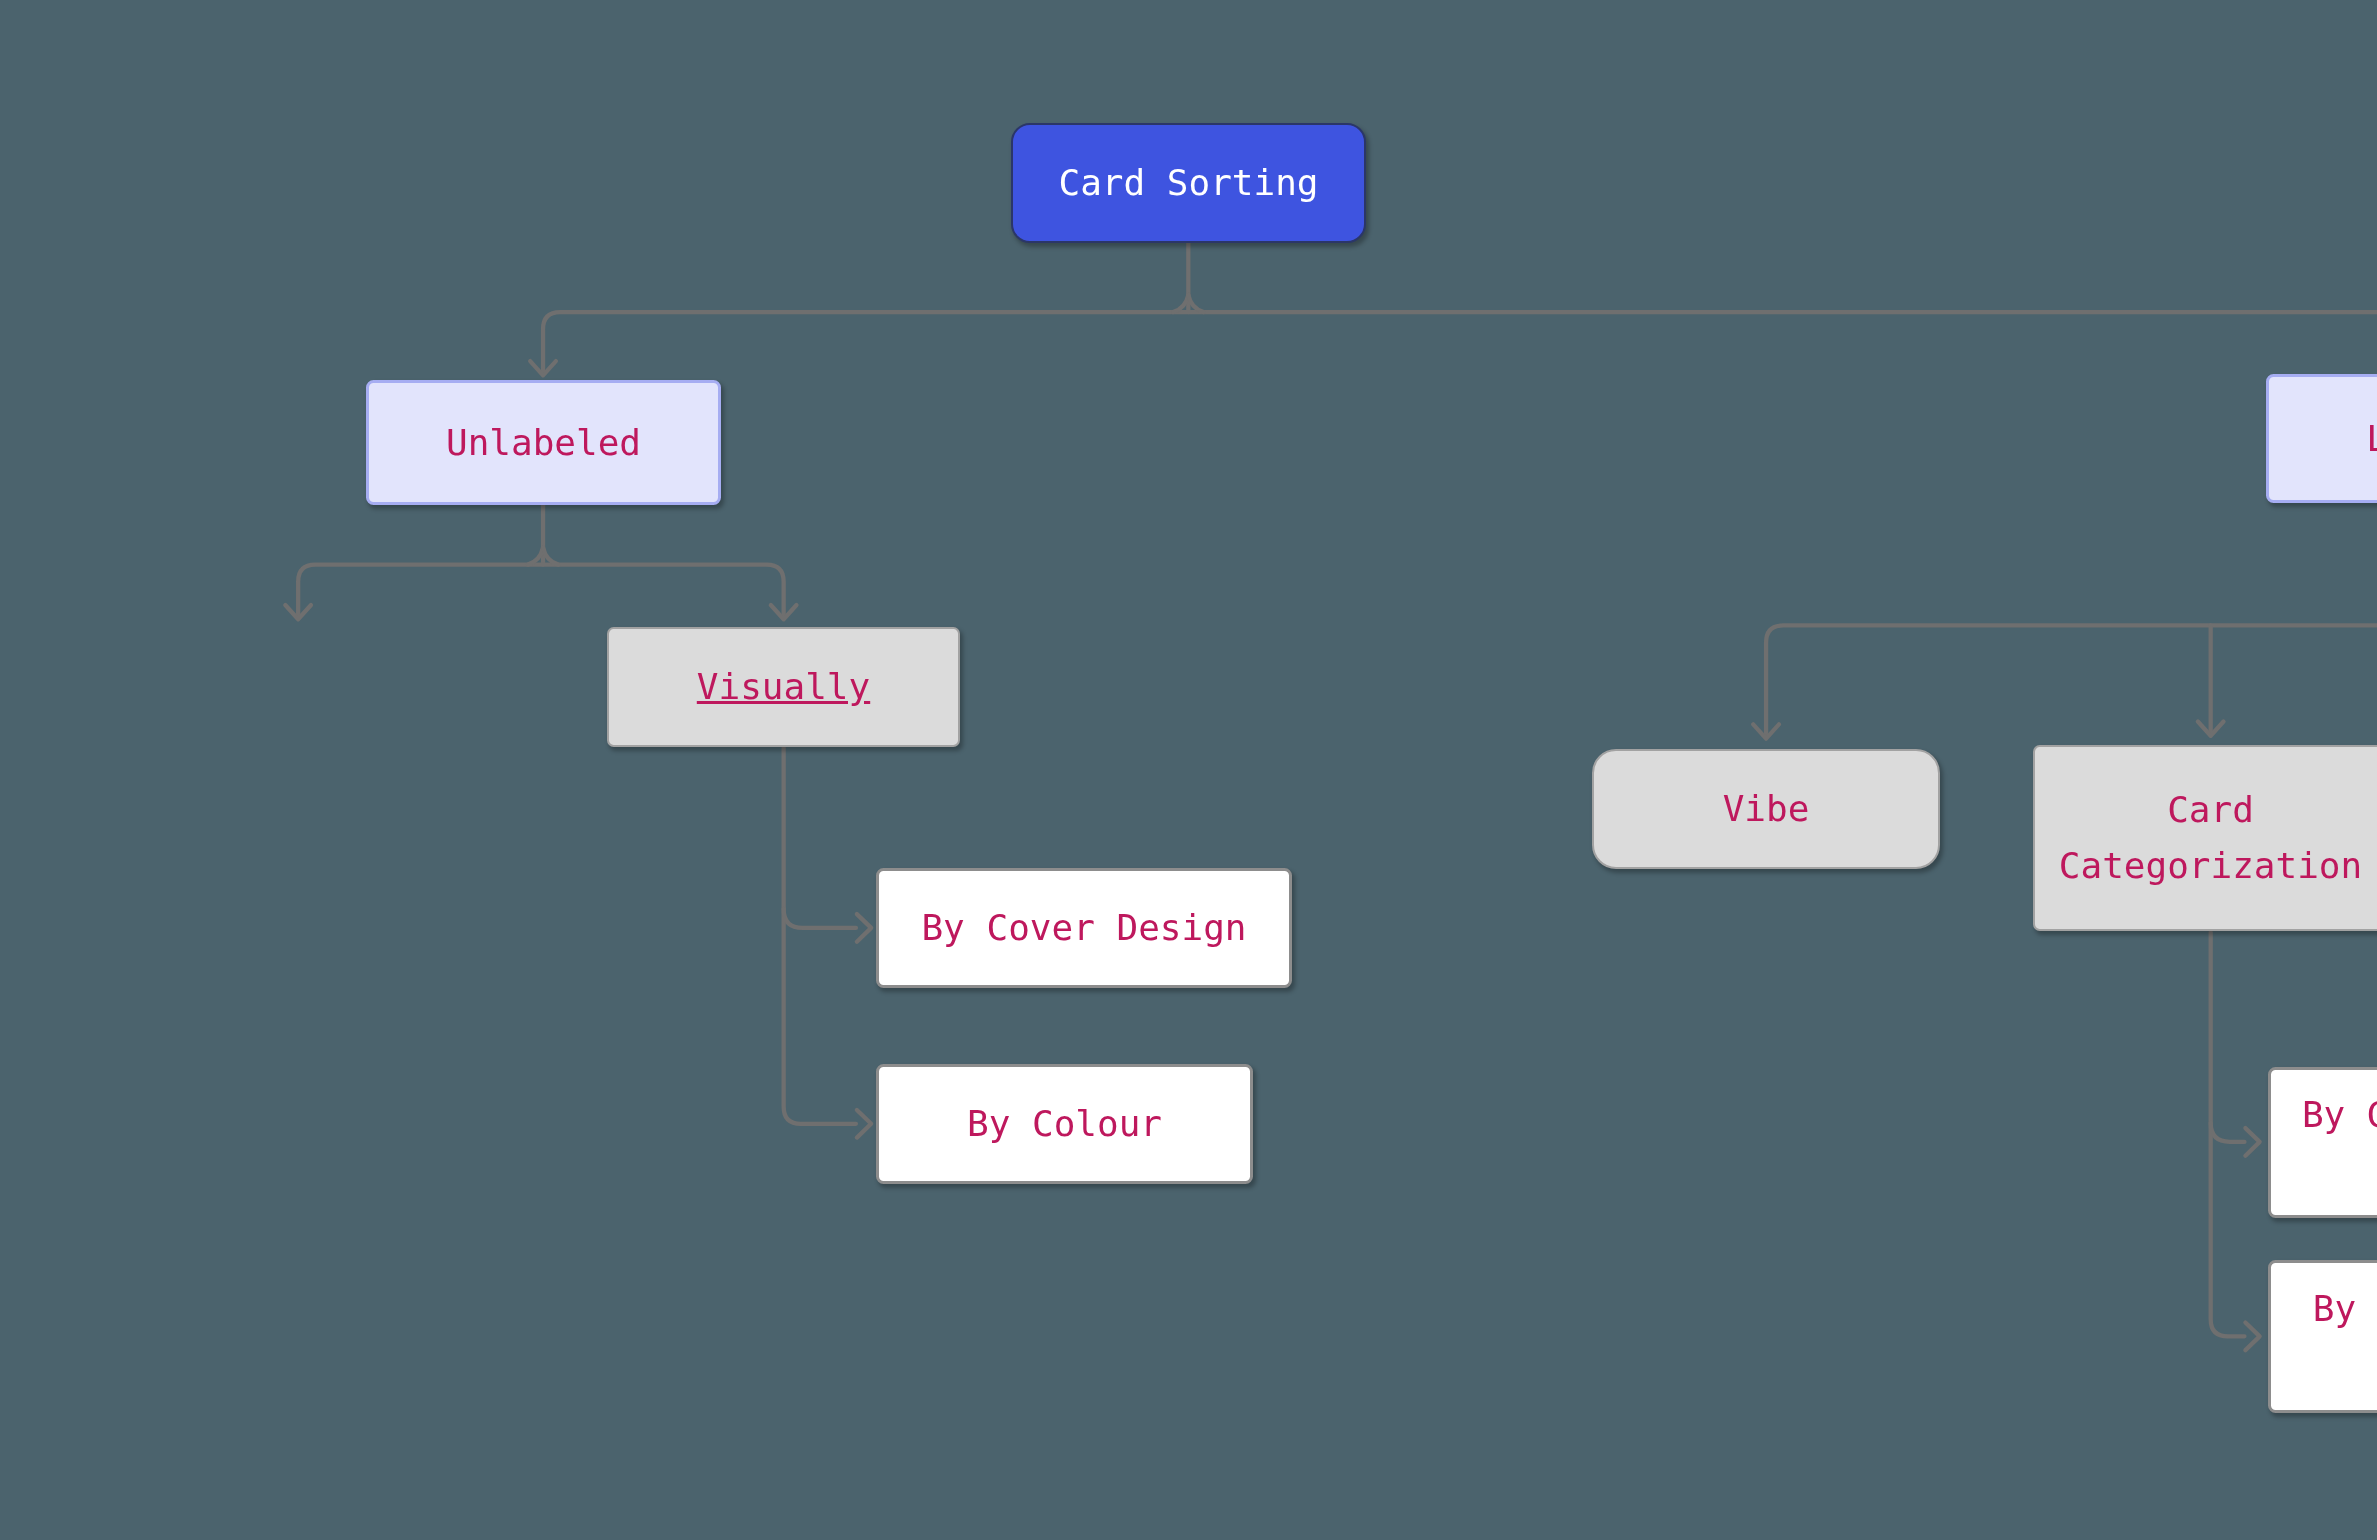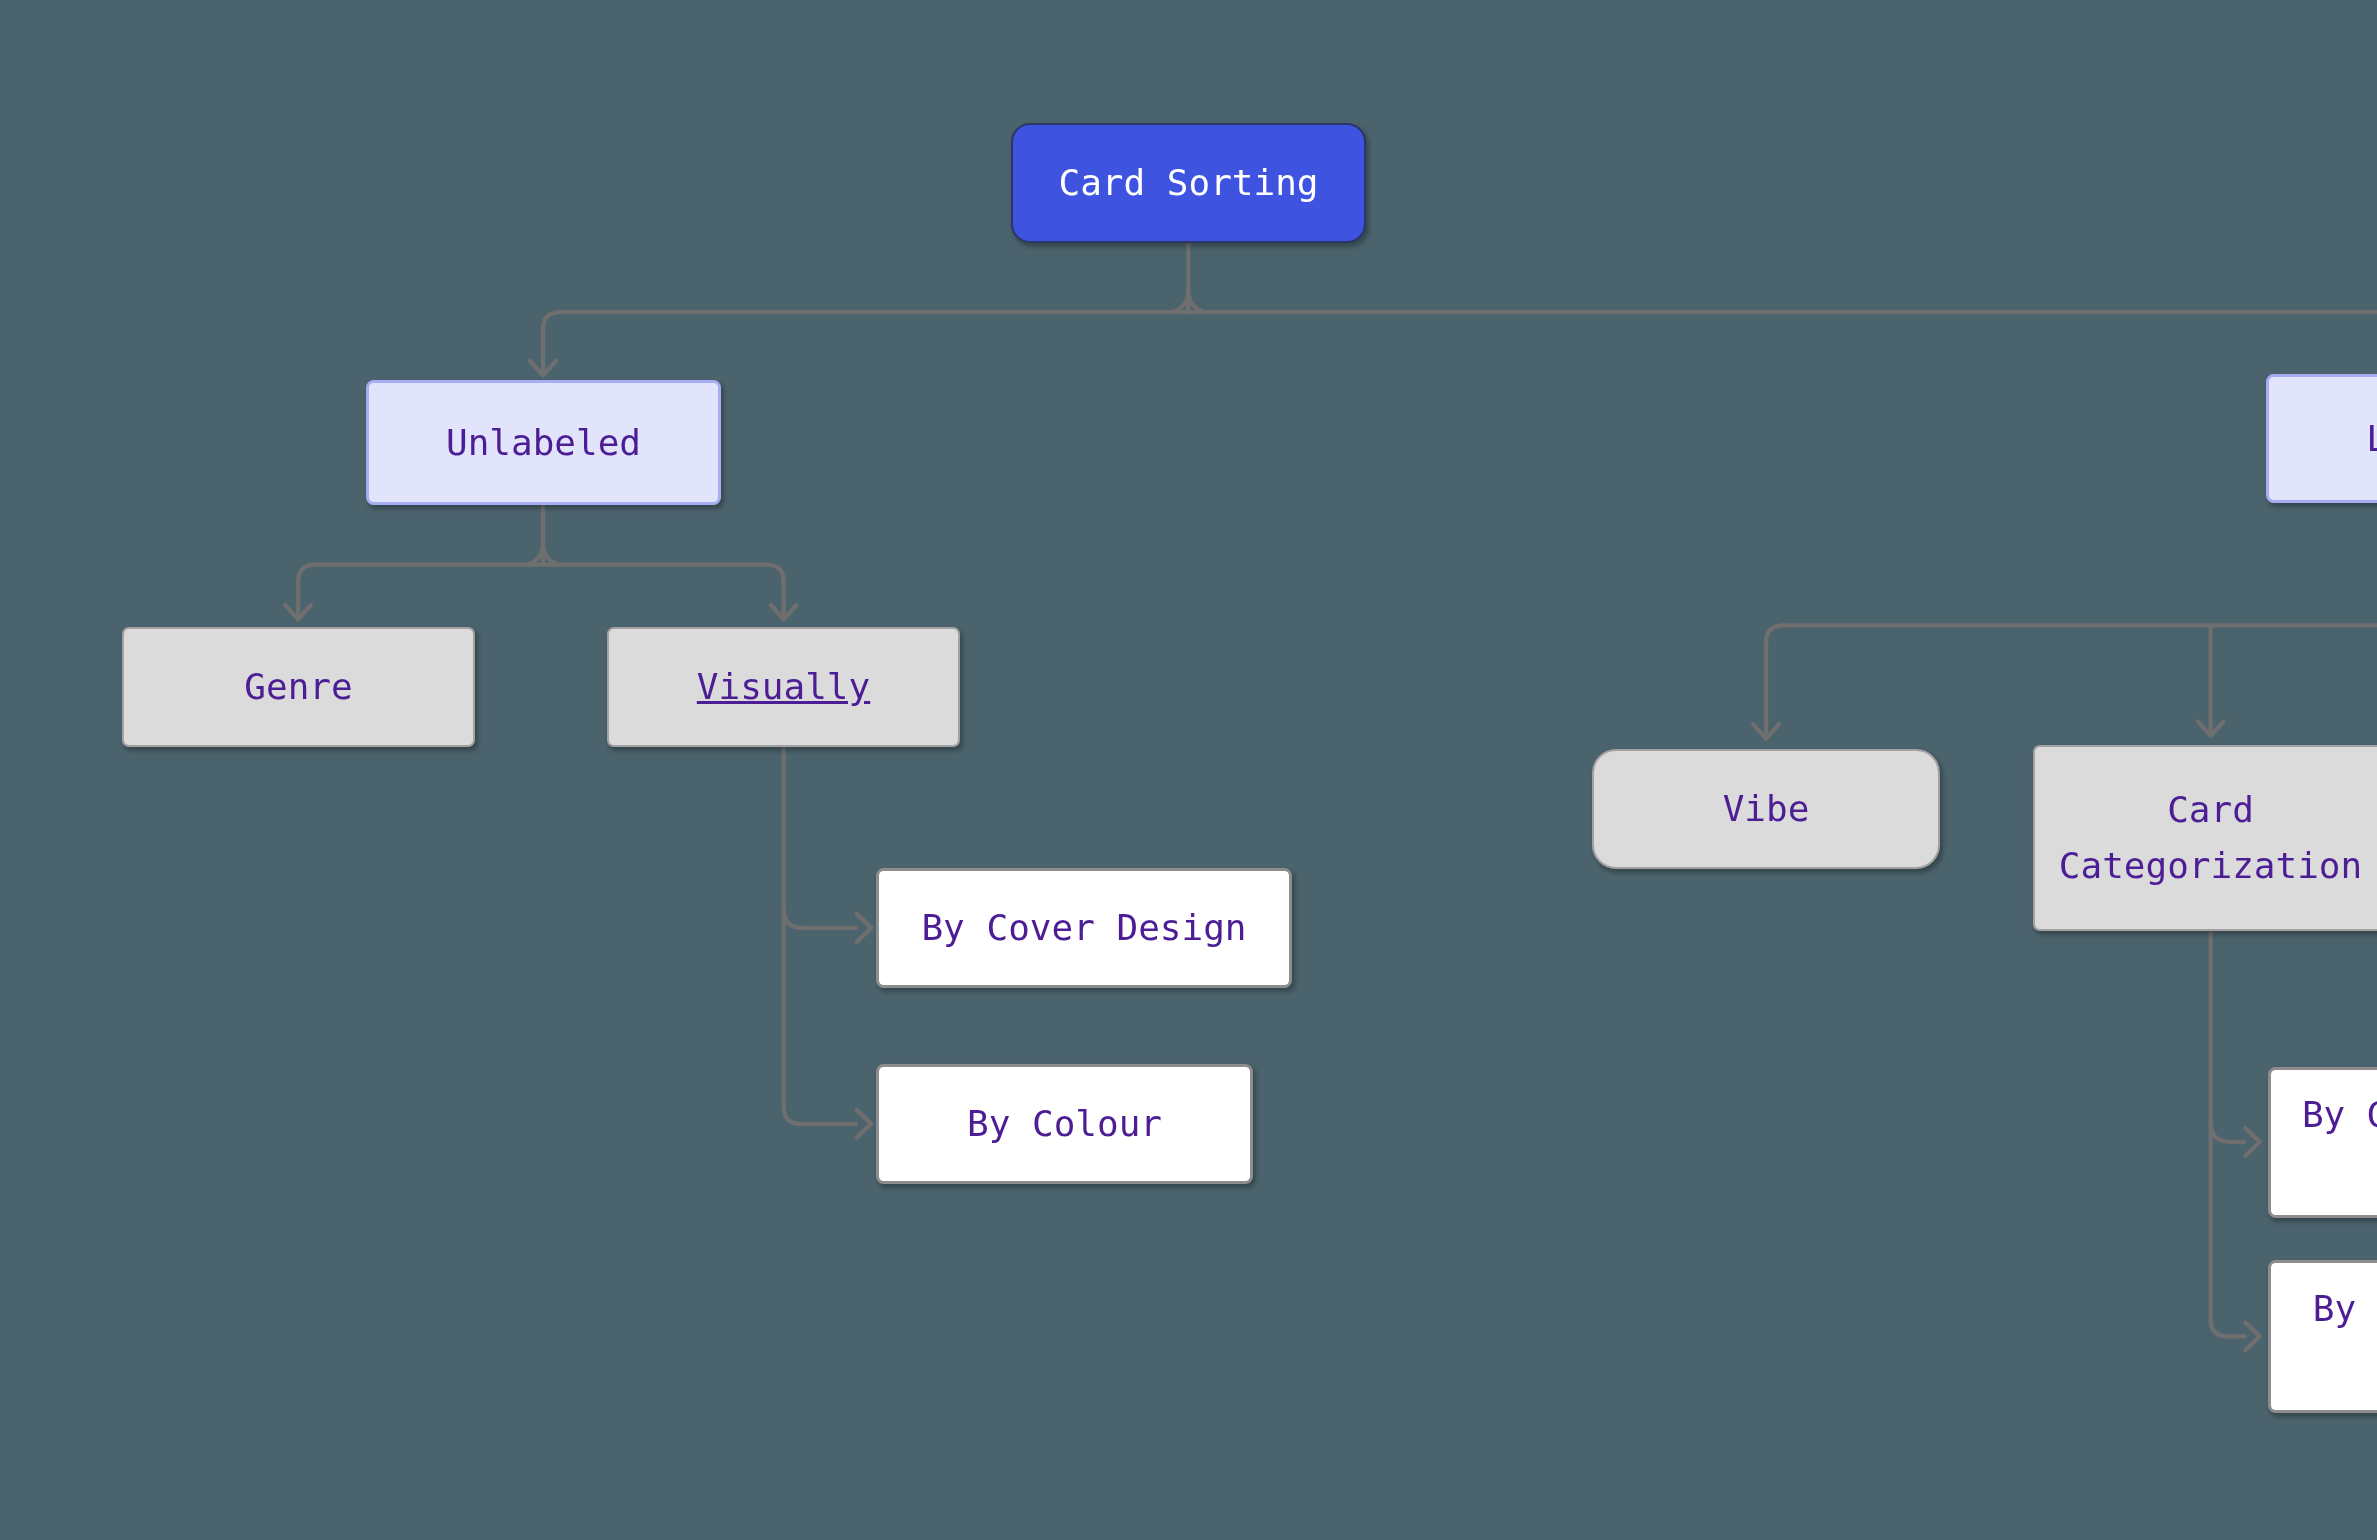--- a/index.html
+++ b/index.html
@@ -9,21 +9,21 @@
     font-family:"DejaVu Sans Mono","Liberation Mono",monospace;
     overflow:hidden;position:relative;
   }
   #canvas{position:absolute;inset:0;width:3477px;height:1541px;}
   svg.connectors{position:absolute;left:0;top:0;width:3477px;height:1541px;pointer-events:none;}
   svg.connectors path{fill:none;stroke:#6f6f6f;stroke-width:9;stroke-linecap:round;stroke-linejoin:round;}
   .node{
     position:absolute;box-sizing:border-box;
     display:flex;align-items:center;justify-content:center;
     text-align:center;font-size:36px;line-height:1.55;
-    color:#4c1d95;white-space:pre-line;
+    color:#be185d;white-space:pre-line;
     box-shadow:2.4px 3.3px 4.3px rgba(0,0,0,0.28);
   }
   .node-blue{background:#3e54e0;border:2.9px solid #2b3668;border-radius:19px;color:#ffffff;}
   .node-lavender{background:#e2e4fc;border:3.8px solid #a6adf2;border-radius:7.6px;}
   .node-gray{background:#dbdbdb;border:2.4px solid #a2a2a2;border-radius:6.7px;}
   .node-white{background:#ffffff;border:3.8px solid #8d8d8d;border-radius:7.6px;}
 </style>
 </head>
 <body>
 
@@ -70,23 +70,20 @@
   </div>
 
   <div class="node node-lavender" style="left:366px;top:380px;width:355px;height:125px;">
     <span>Unlabeled</span>
   </div>
 
   <div class="node node-lavender" style="left:2266px;top:374px;width:352px;height:129px;">
     <span>Labeled</span>
   </div>
 
-  <div class="node node-gray" style="left:122px;top:627px;width:353px;height:120px;">
-    <span>Genre</span>
-  </div>
 
   <div class="node node-gray" style="left:607px;top:627px;width:353px;height:120px;text-decoration:underline;">
     <span>Visually</span>
   </div>
 
   <div class="node node-gray" style="left:1592px;top:749px;width:348px;height:120px;border-radius:24px;">
     <span>Vibe</span>
   </div>
 
   <div class="node node-gray" style="left:2033px;top:745px;width:355px;height:186px;">

